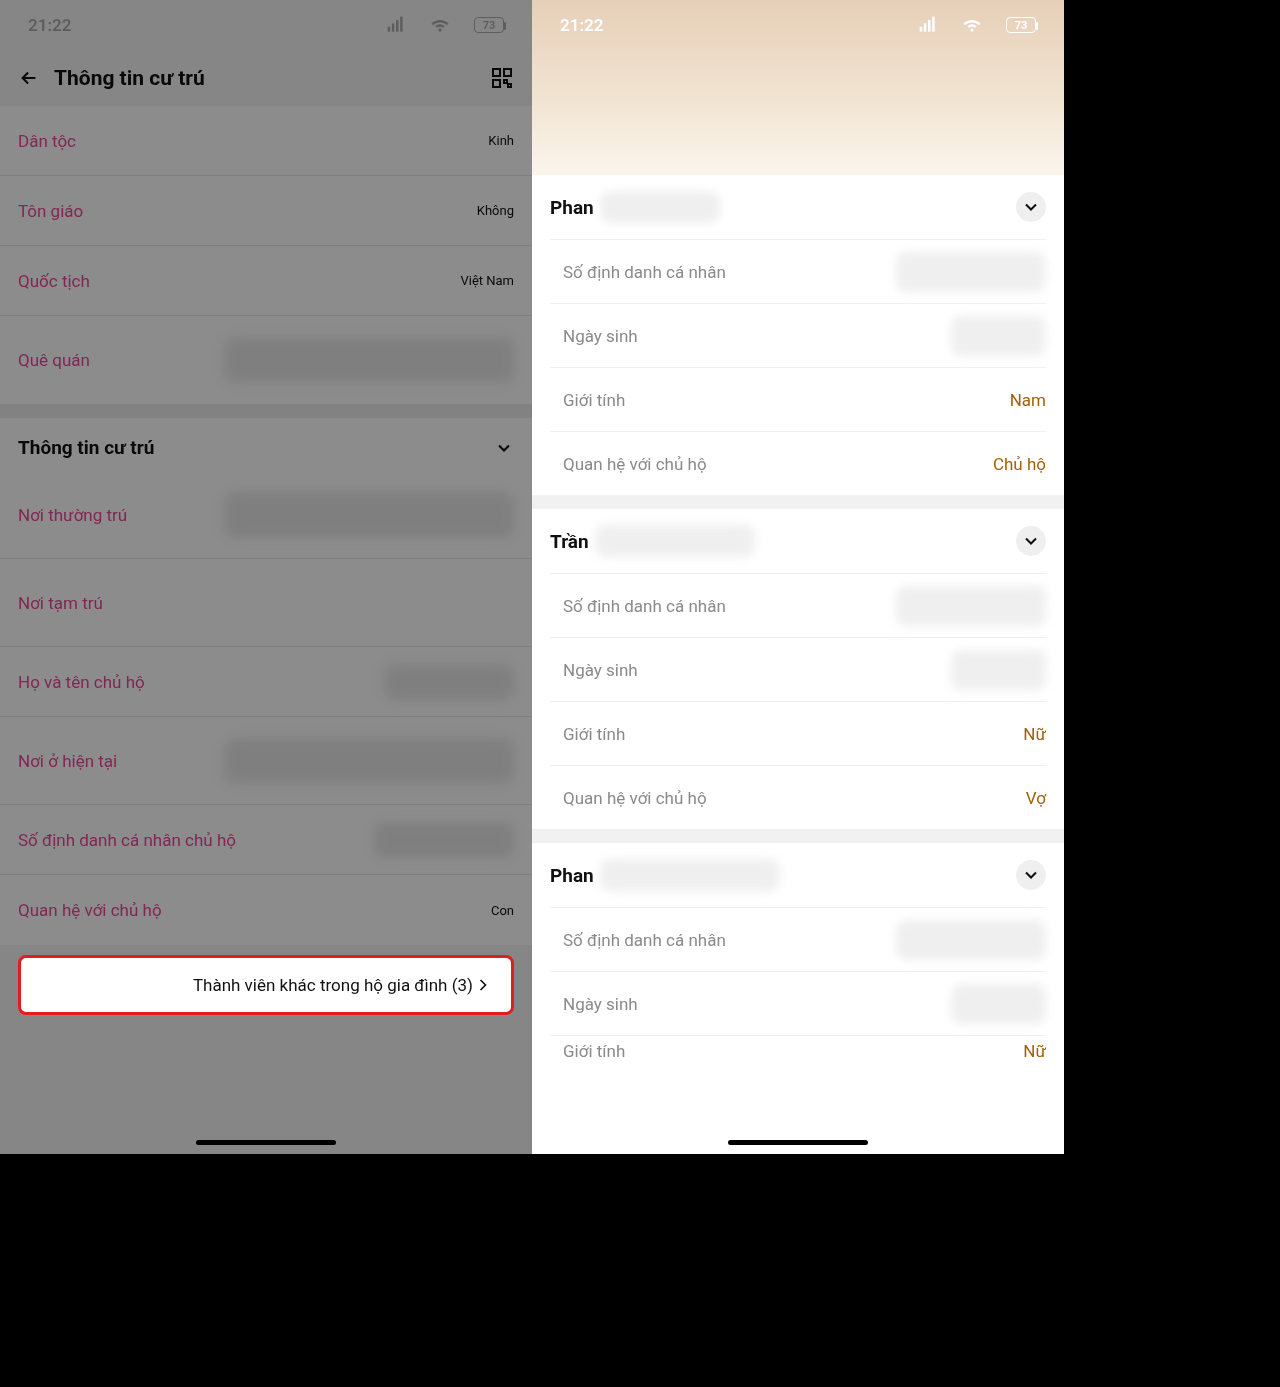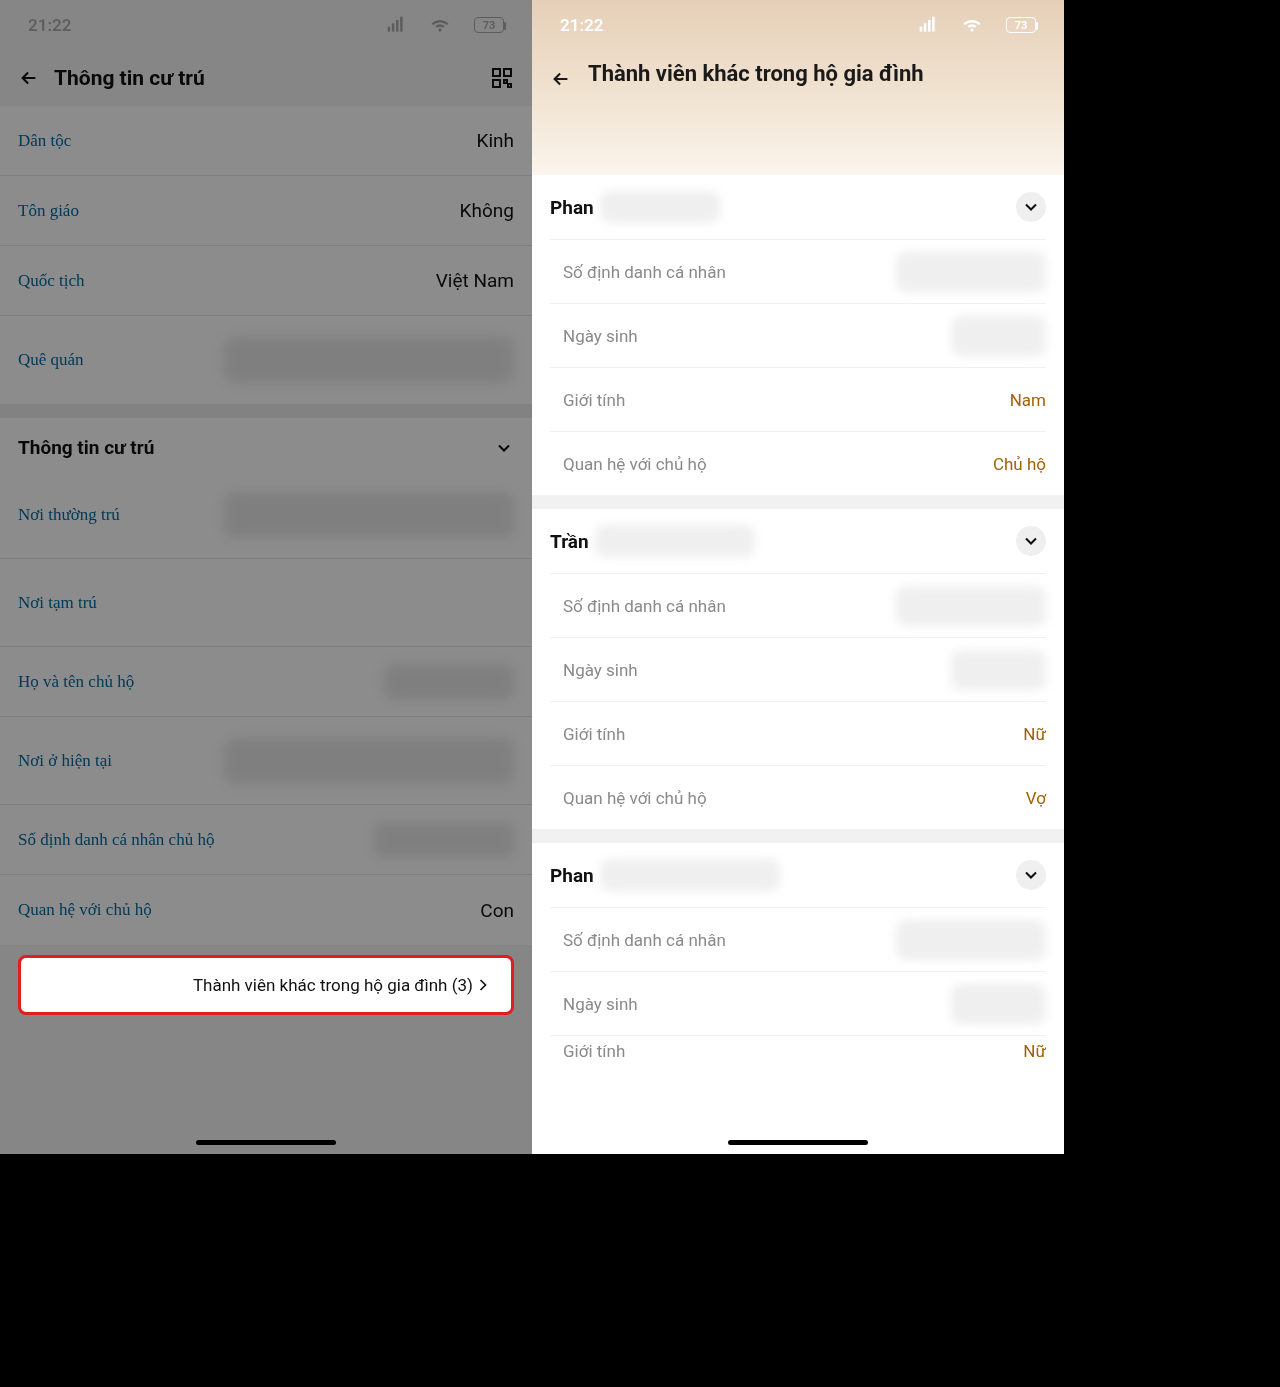--- a/index.html
+++ b/index.html
@@ -9,22 +9,22 @@
 .phone-left { width: 532px; height: 1154px; background: #f5f5f5; position: relative; }
 .dim-overlay { position: absolute; inset: 0; background: rgba(0,0,0,0.45); z-index: 2; pointer-events: none; }
 .left-status { height: 50px; display: flex; justify-content: space-between; align-items: center; padding: 0 28px; color: #000; font-weight: 600; font-size: 17px; opacity: 0.3; }
 .left-header { height: 56px; display: flex; align-items: center; padding: 0 18px; gap: 14px; }
 .left-header .title { font-size: 21px; font-weight: 700; color: #111; flex: 1; }
 .qr-icon { width: 24px; height: 24px; }
 
 .row { display: flex; justify-content: space-between; align-items: center; padding: 0 18px; min-height: 70px; border-bottom: 1px solid #e5e5e5; background: #fff; }
 .row.tall { min-height: 88px; }
 .row.no-border { border-bottom: none; }
-.row .label { font-size: 17px; color: #0369a1; font-family: Liberation Serif, serif; }
-.row .value { font-size: 19px; color: #111; text-align: right; }
+.row .label { font-size: 17px; color: #ec4899; }
+.row .value { font-size: 13px; color: #111; text-align: right; }
 
 .section-gap { height: 14px; background: #ededed; }
 .section-header { display: flex; align-items: center; justify-content: space-between; padding: 18px 18px 12px; background: #fff; }
 .section-header .stitle { font-size: 19px; font-weight: 700; color: #111; }
 
 .blur-box { width: 290px; height: 46px; background: #e8e8e8; border-radius: 10px; filter: blur(6px); }
 .blur-box.sm { width: 130px; height: 36px; }
 .blur-box.md { width: 140px; height: 36px; }
 
 .highlight-area { position: relative; z-index: 5; padding: 10px 18px 6px; background: transparent; }
@@ -189,28 +189,20 @@
             </svg>
         </span>
         <span>
           <svg class="icon-18" viewBox="0 0 24 24" fill="currentColor">
               <path d="M12 20a2 2 0 100-4 2 2 0 000 4zm0-14c-4 0-7.6 1.6-10.2 4.2l2.1 2.1C6 10.2 8.9 9 12 9s6 1.2 8.1 3.3l2.1-2.1C19.6 7.6 16 6 12 6zm0 5c-2.2 0-4.2.9-5.7 2.3l2.1 2.1c.9-.9 2.2-1.4 3.6-1.4s2.7.5 3.6 1.4l2.1-2.1C16.2 11.9 14.2 11 12 11z"></path>
             </svg>
         </span>
         <span class="battery-pill" style="color:#fff;">73</span>
       </div>
     </div>
-    <div class="right-header">
-      <span style="padding-top:8px;">
-        <svg class="icon-22" viewBox="0 0 24 24" fill="none" stroke="#1a1a1a" stroke-width="2.2">
-            <path d="M19 12H5M11 18l-6-6 6-6"></path>
-          </svg>
-      </span>
-      <span class="rtitle">Thành viên khác trong hộ gia đình</span>
-    </div>
   </div>
 
   <div class="member-card">
     <div class="member-head">
       <div class="member-name">
         <span class="nm">Phan</span>
         <span class="blur-pill name"></span>
       </div>
       <span class="chev-circle">
         <svg class="icon-18" viewBox="0 0 24 24" fill="none" stroke="#111" stroke-width="2.5">

